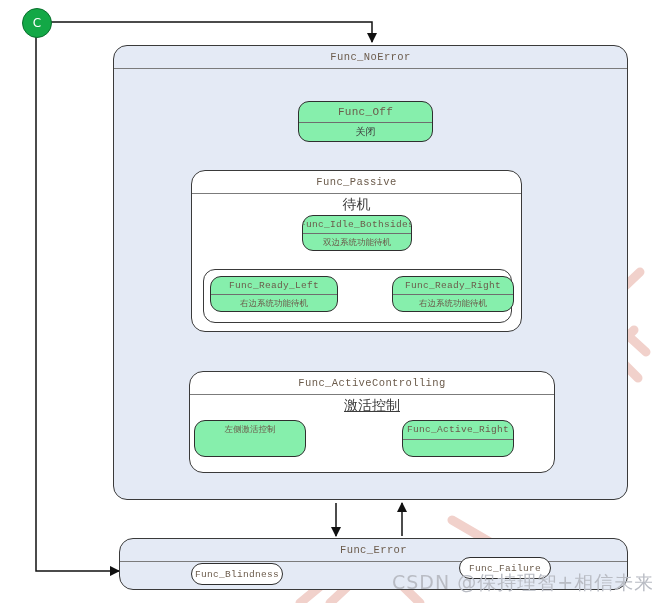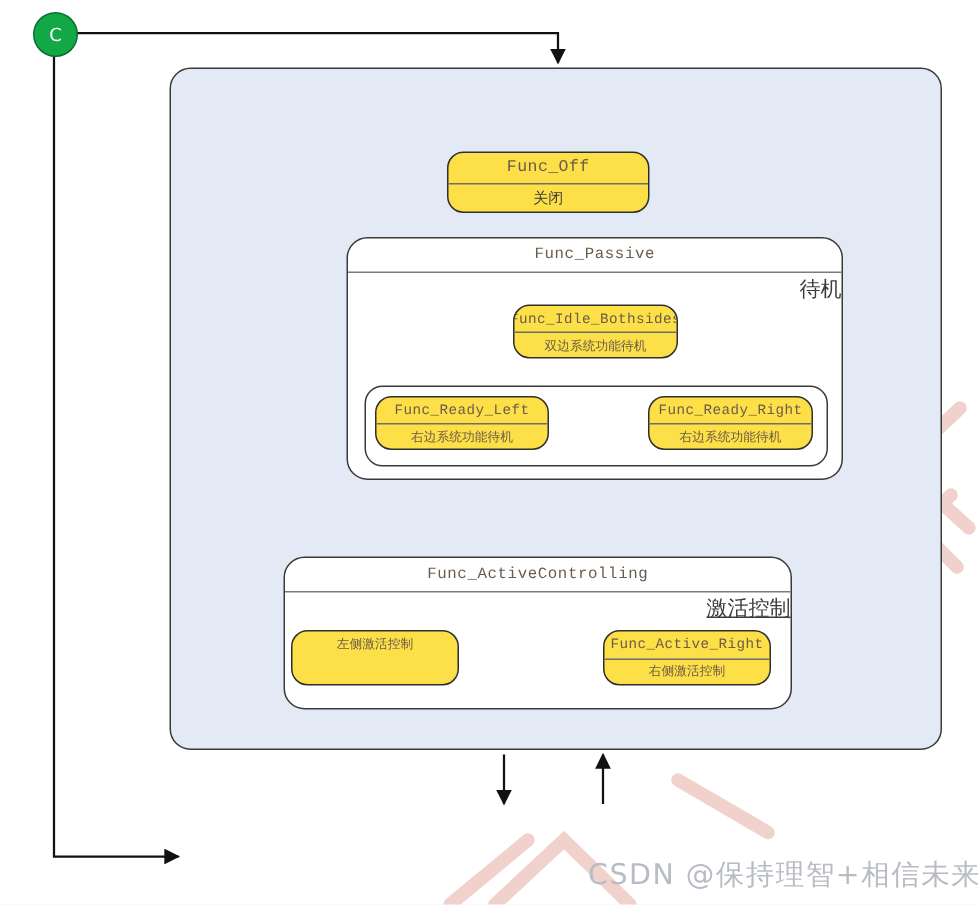--- a/index.html
+++ b/index.html
@@ -13,26 +13,26 @@
   .composite{position:absolute;box-sizing:border-box;
              border:1.4px solid #3a3a3a;border-radius:14px;
              background:#e4eaf5;}
   .composite.plain{background:#ffffff;}
   .composite > .comp-title{
       position:absolute;left:0;right:0;top:0;height:22px;
       display:flex;align-items:center;justify-content:center;
       font-size:10.5px;color:#6b5b4b;letter-spacing:.4px;
       font-family:"Liberation Mono","DejaVu Sans Mono",monospace;
       border-bottom:1.4px solid #7b7b7b;}
-  .comp-sub{position:absolute;left:0;right:0;text-align:right;
+  .comp-sub{position:absolute;left:0;right:0;text-align:center;
             font-size:14px;color:#3c3c3c;
             font-family:"DejaVu Sans","Liberation Sans",sans-serif;}
 
   
-  .state{position:absolute;box-sizing:border-box;background:#fde047;
+  .state{position:absolute;box-sizing:border-box;background:#86efac;
          border:1.3px solid #2f2f2f;border-radius:11px;overflow:hidden;}
   .state .s-name{height:50%;display:flex;align-items:center;
          justify-content:center;font-size:9.5px;color:#6b5b4b;
          letter-spacing:.3px;border-bottom:1.3px solid #6e6e6e;
          font-family:"Liberation Mono","DejaVu Sans Mono",monospace;}
   .state .s-desc{height:50%;display:flex;align-items:center;
          justify-content:center;font-size:8.5px;color:#6b5b4b;
          font-family:"DejaVu Sans","Liberation Sans",sans-serif;}
   .state.big .s-name{font-size:11px;}
   .state.big .s-desc{font-size:10px;color:#3c3c3c;}
@@ -103,59 +103,70 @@
 
       <path d="M 402 536 L 402 503" marker-end="url(#arw)"></path>
     </g>
   </svg>
 
   <div class="startnode" style="left:22px;top:8px;">
     <span>C</span>
   </div>
 
   <div class="composite" style="left:113px;top:45px;width:515px;height:455px;">
+    <div class="comp-title">Func_NoError</div>
 
     <div class="state big" style="left:184px;top:55px;width:135px;height:41px;">
       <div class="s-name">Func_Off</div>
       <div class="s-desc">关闭</div>
     </div>
 
-    <div class="composite plain" style="left:77px;top:112px;width:331px;height:162px;margin-left:40px;">
+    <div class="composite plain" style="left:77px;top:124px;width:331px;height:162px;">
       <div class="comp-title">Func_Passive</div>
       <div class="comp-sub" style="top:25px;">待机</div>
 
       <div class="state" style="left:110px;top:44px;width:110px;height:36px;">
         <div class="s-name">Func_Idle_Bothsides</div>
         <div class="s-desc">双边系统功能待机</div>
       </div>
 
       <div class="composite plain" style="left:11px;top:98px;width:309px;height:54px;border-radius:12px;"></div>
 
-      <div class="state" style="left:18px;top:105px;width:116px;height:36px;">
+      <div class="state" style="left:18px;top:105px;width:128px;height:36px;">
         <div class="s-name">Func_Ready_Left</div>
         <div class="s-desc">右边系统功能待机</div>
       </div>
 
-      <div class="state" style="left:200px;top:105px;width:110px;height:36px;">
+      <div class="state" style="left:200px;top:105px;width:122px;height:36px;">
         <div class="s-name">Func_Ready_Right</div>
         <div class="s-desc">右边系统功能待机</div>
       </div>
     </div>
 
-    <div class="composite plain" style="left:75px;top:325px;width:339px;height:102px;">
+    <div class="composite plain" style="left:75px;top:325px;width:366px;height:102px;">
       <div class="comp-title">Func_ActiveControlling</div>
       <div class="comp-sub" style="top:25px;text-decoration:underline;">激活控制</div>
 
       <div class="state" style="left:4px;top:48px;width:112px;height:37px;">
         <div class="s-desc">左侧激活控制</div>
       </div>
 
       <div class="state" style="left:212px;top:48px;width:112px;height:37px;text-align:right;">
         <div class="s-name">Func_Active_Right</div>
-        <div class="s-desc">右侧激活控制</div>
       </div>
     </div>
   </div>
 
+  <div class="composite" style="left:119px;top:538px;width:509px;height:52px;">
+    <div class="comp-title">Func_Error</div>
+
+    <div class="pill" style="left:71px;top:24px;width:92px;height:22px;">
+      <span>Func_Blindness</span>
+    </div>
+
+    <div class="pill" style="left:339px;top:18px;width:92px;height:22px;">
+      <span>Func_Failure</span>
+    </div>
+  </div>
 
   <div class="watermark">CSDN @保持理智+相信未来</div>
 
 </div>
 
 </body></html>

